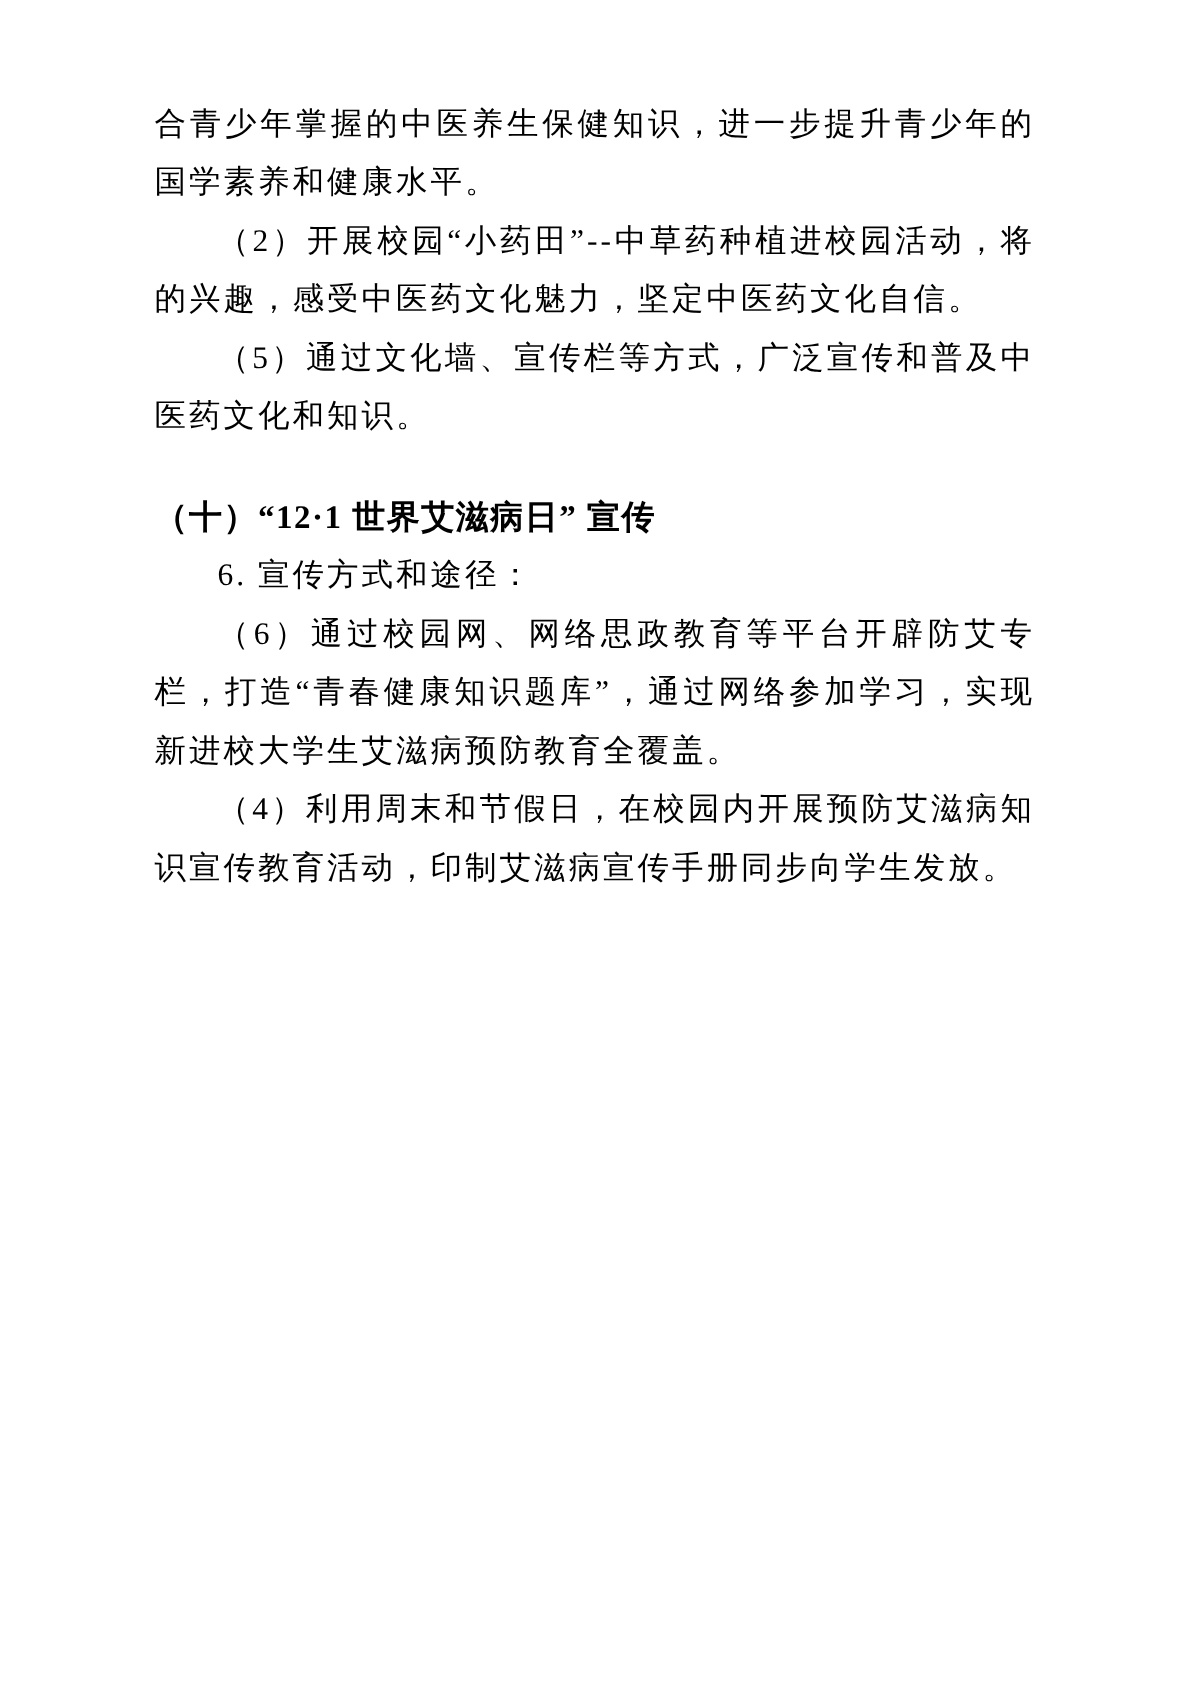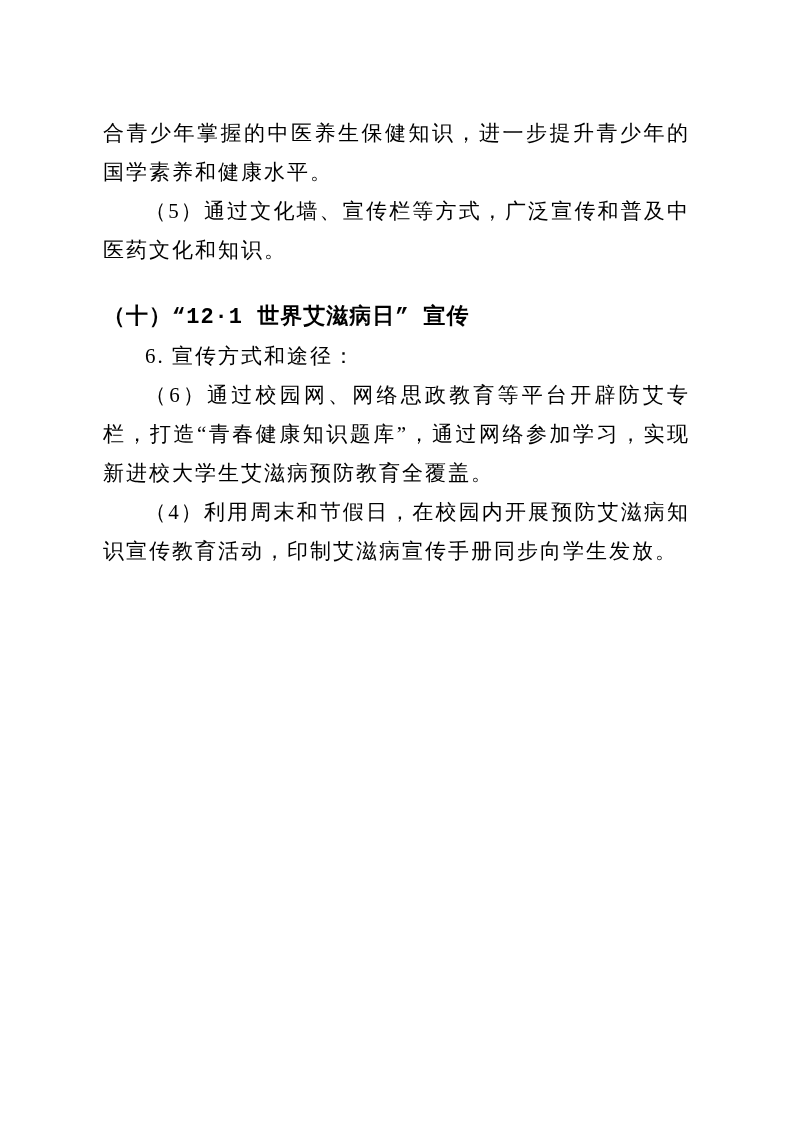--- a/index.html
+++ b/index.html
@@ -8,21 +8,21 @@
     background: #ffffff;
   }
   .page {
     position: relative;
     width: 793px;
     height: 1088px;
     margin: 0 auto;
     background: #ffffff;
     overflow: hidden;
     box-sizing: border-box;
-    padding: 114px 103px 0 103px;
+    padding: 63px 103px 0 103px;
     font-family: "Liberation Serif", "DejaVu Serif", serif;
     color: #000000;
   }
   .body-para {
     margin: 0;
     font-size: 21px;
     line-height: 39px;
     letter-spacing: 2px;
     text-align: justify;
     text-justify: inter-ideograph;
@@ -33,29 +33,29 @@
     text-indent: 0;
   }
   .section-heading {
     margin: 28px 0 0 0;
     font-size: 22px;
     line-height: 39px;
     letter-spacing: 1px;
     font-weight: bold;
     text-indent: 0;
     text-align: left;
-    font-family: Liberation Mono, monospace;
   }
 </style>
 </head>
 <body>
 
 <div class="page">
   <p class="body-para noindent">合青少年掌握的中医养生保健知识，进一步提升青少年的国学素养和健康水平。</p>
 
+  <p class="body-para">（2）开展校园“小药田”--中草药种植进校园活动，将的兴趣，感受中医药文化魅力，坚定中医药文化自信。</p>
 
   <p class="body-para">（5）通过文化墙、宣传栏等方式，广泛宣传和普及中医药文化和知识。</p>
 
   <h2 class="section-heading">（十）“12·1 世界艾滋病日” 宣传</h2>
 
 
   <p class="body-para">6. 宣传方式和途径：</p>
 
   <p class="body-para">（6）通过校园网、网络思政教育等平台开辟防艾专栏，打造“青春健康知识题库”，通过网络参加学习，实现新进校大学生艾滋病预防教育全覆盖。</p>
 

